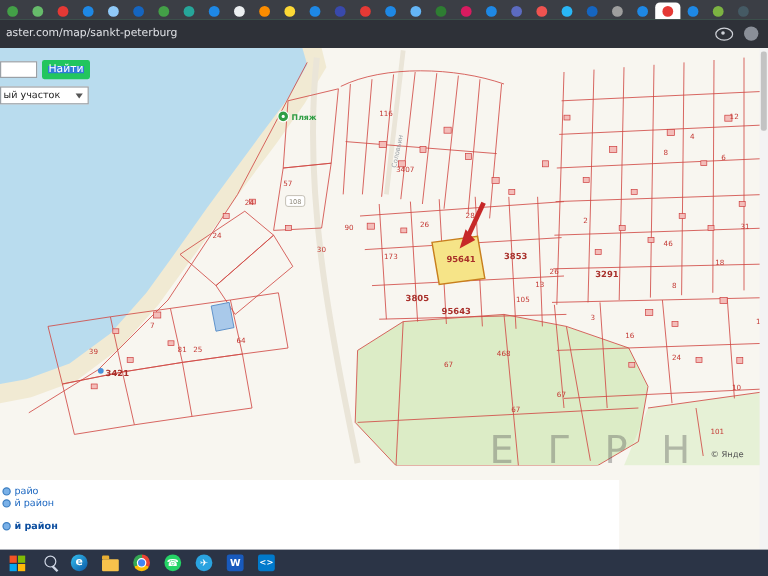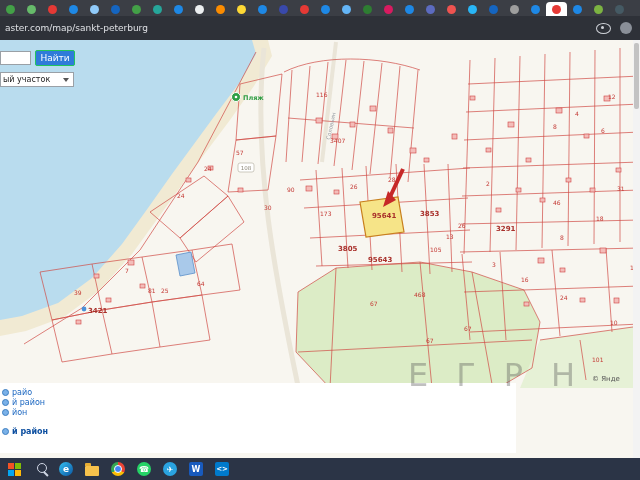--- a/index.html
+++ b/index.html
@@ -23,26 +23,26 @@
   svg text{font-family:"DejaVu Sans",sans-serif}
   .plabel{font-size:6px;fill:#c43a35}
   .plabel.big{font-size:7px;fill:#a82f2a;font-weight:bold}
   .attrib{font-size:7px;fill:#555}
   .street{font-size:5.5px;fill:#9aa0a6}
   .beach-t{font-size:6.5px;font-weight:bold;fill:#2f9e44}
   .badge-t{font-size:5.5px;fill:#8d8778}
 
   
   .find-input{position:absolute;top:51px;left:0;width:31px;height:14px;border:1px solid #9aa0a6;background:#fff;font-size:8px;padding:0 2px;box-sizing:border-box;z-index:6}
-  .find-btn{position:absolute;top:50px;left:35px;width:40px;height:16px;background:#2f7bd9;color:#fff;font-size:9px;display:flex;align-items:center;justify-content:center;border-radius:2px;border:1px solid #22c55e;box-sizing:border-box;z-index:6;cursor:pointer}
+  .find-btn{position:absolute;top:50px;left:35px;width:40px;height:16px;background:#2f7bd9;color:#fff;font-size:9px;display:flex;align-items:center;justify-content:center;border-radius:2px;border:5px solid #22c55e;box-sizing:border-box;z-index:6;cursor:pointer}
   .type-select{position:absolute;top:72px;left:0;width:74px;height:15px;background:#fff;border:1px solid #9aa0a6;font-size:8px;color:#222;display:flex;align-items:center;justify-content:space-between;padding:0 4px 0 2px;box-sizing:border-box;z-index:6}
   .caret{width:0;height:0;border-left:3px solid transparent;border-right:3px solid transparent;border-top:4px solid #555}
 
   
-  .below{position:absolute;top:383px;left:0;width:516px;height:70px;background:#fff;z-index:2}
+  .below{position:absolute;top:400px;left:0;width:516px;height:70px;background:#fff;z-index:2}
   .links{padding-top:4px}
   .dlink{display:flex;align-items:center;gap:3px;font-size:8px;color:#1a66c0;height:10px;margin-left:2px;cursor:pointer}
   .dlink .dot{width:5px;height:5px;border-radius:50%;background:#7ab1e8;border:1px solid #3e7fc1;flex:0 0 auto}
   .dlink.strong{font-weight:bold;color:#0d4fa0;margin-top:9px}
   .watermark{position:absolute;top:356px;left:408px;font-size:32px;font-weight:normal;letter-spacing:28px;color:rgba(90,90,90,.38);z-index:4;pointer-events:none;white-space:nowrap}
 
   .scrollbar{position:absolute;top:40px;right:0;width:7px;height:418px;background:#f3f3f3;z-index:7}
   .thumb{position:absolute;top:3px;left:1px;width:5px;height:66px;background:#c3c3c3;border-radius:2px}
 
   
@@ -317,24 +317,20 @@
   <div class="below">
     <div class="links">
         <div class="dlink">
           <span class="dot"></span>
           <span>райо</span>
         </div>
         <div class="dlink">
           <span class="dot"></span>
           <span>й район</span>
         </div>
-        <div class="dlink">
-          <span class="dot"></span>
-          <span>йон</span>
-        </div>
         <div class="dlink strong">
           <span class="dot"></span>
           <span>й район</span>
         </div>
       </div>
   </div>
 
   <div class="watermark">ЕГРН</div>
 
   <div class="scrollbar">

